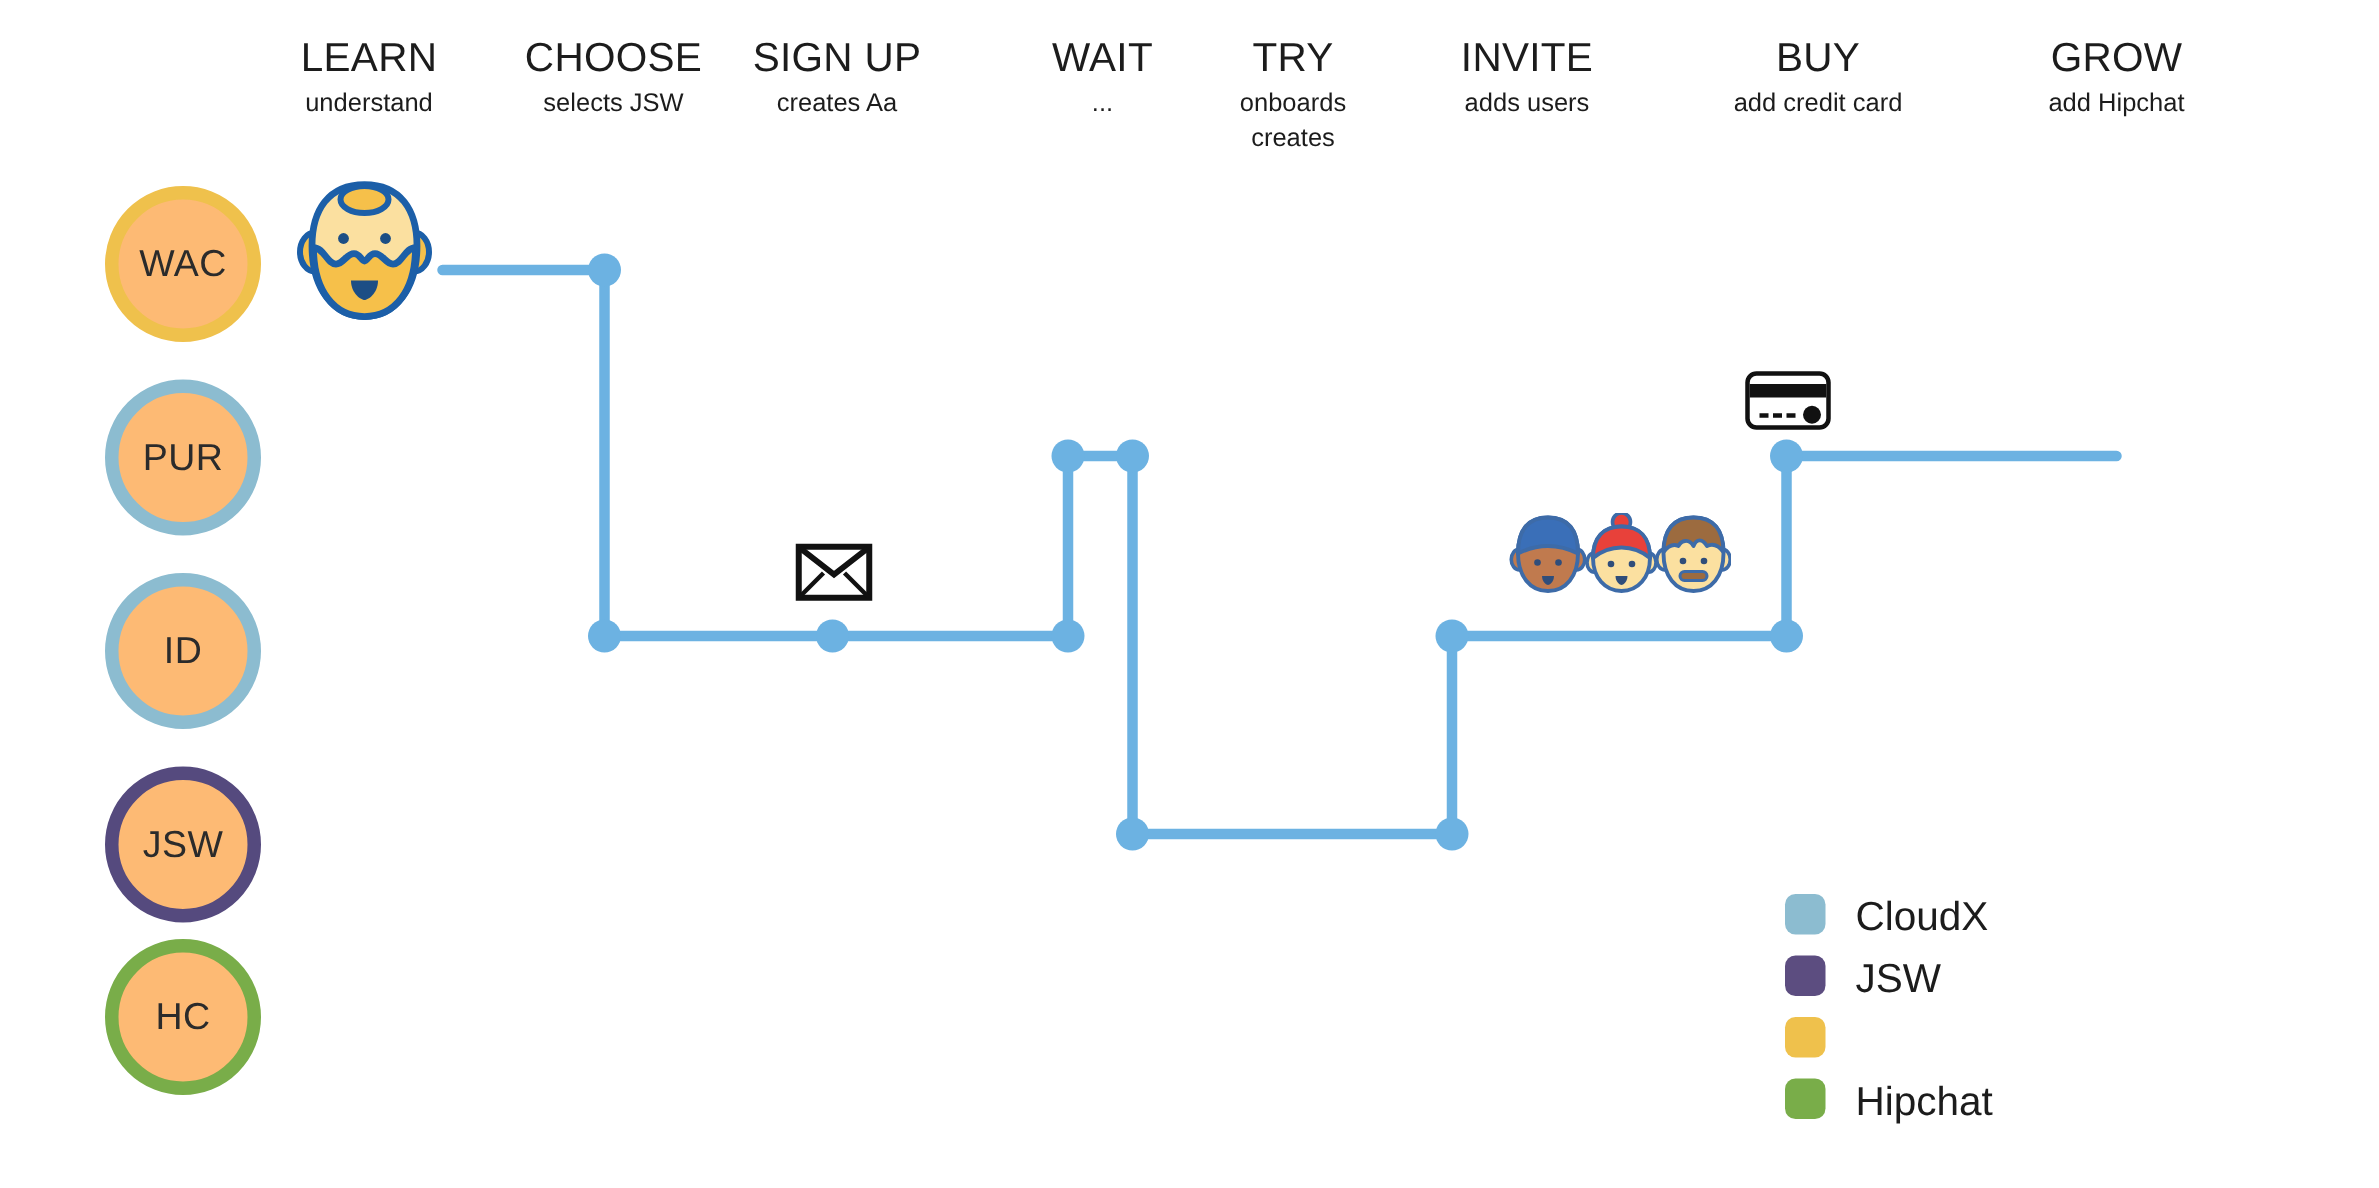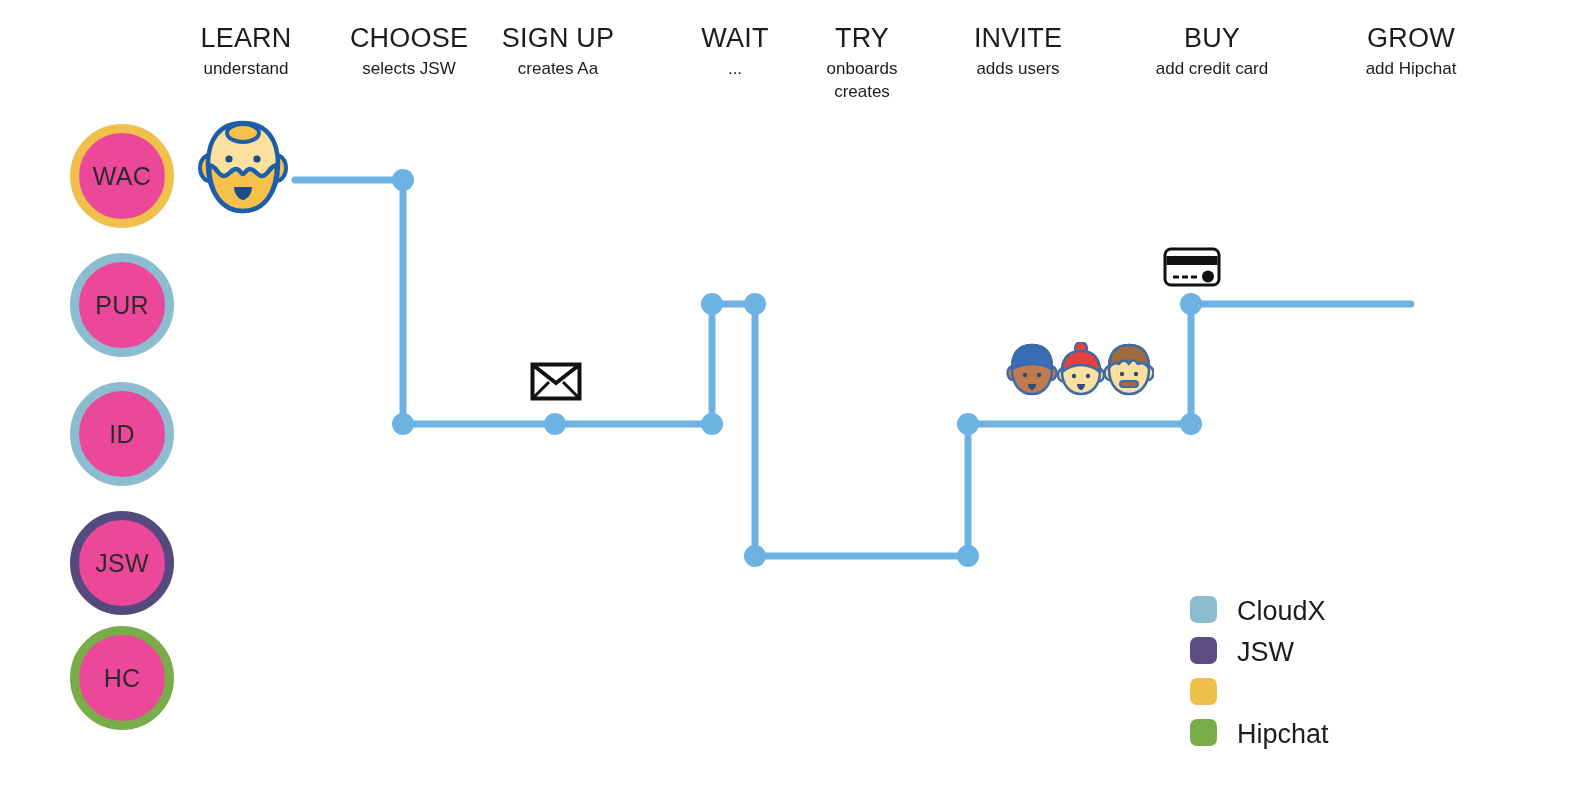--- a/index.html
+++ b/index.html
@@ -46,21 +46,21 @@
 
   
   .rail-circle {
     position: absolute;
     width: 104px;
     height: 104px;
     border-radius: 50%;
     box-sizing: border-box;
     border-width: 9px;
     border-style: solid;
-    background: #ec4899;
+    background: #fdba74;
     display: flex;
     align-items: center;
     justify-content: center;
   }
   .rail-label {
     font-size: 25px;
     color: #2b2b2b;
     letter-spacing: 0.3px;
     font-weight: 400;
   }

